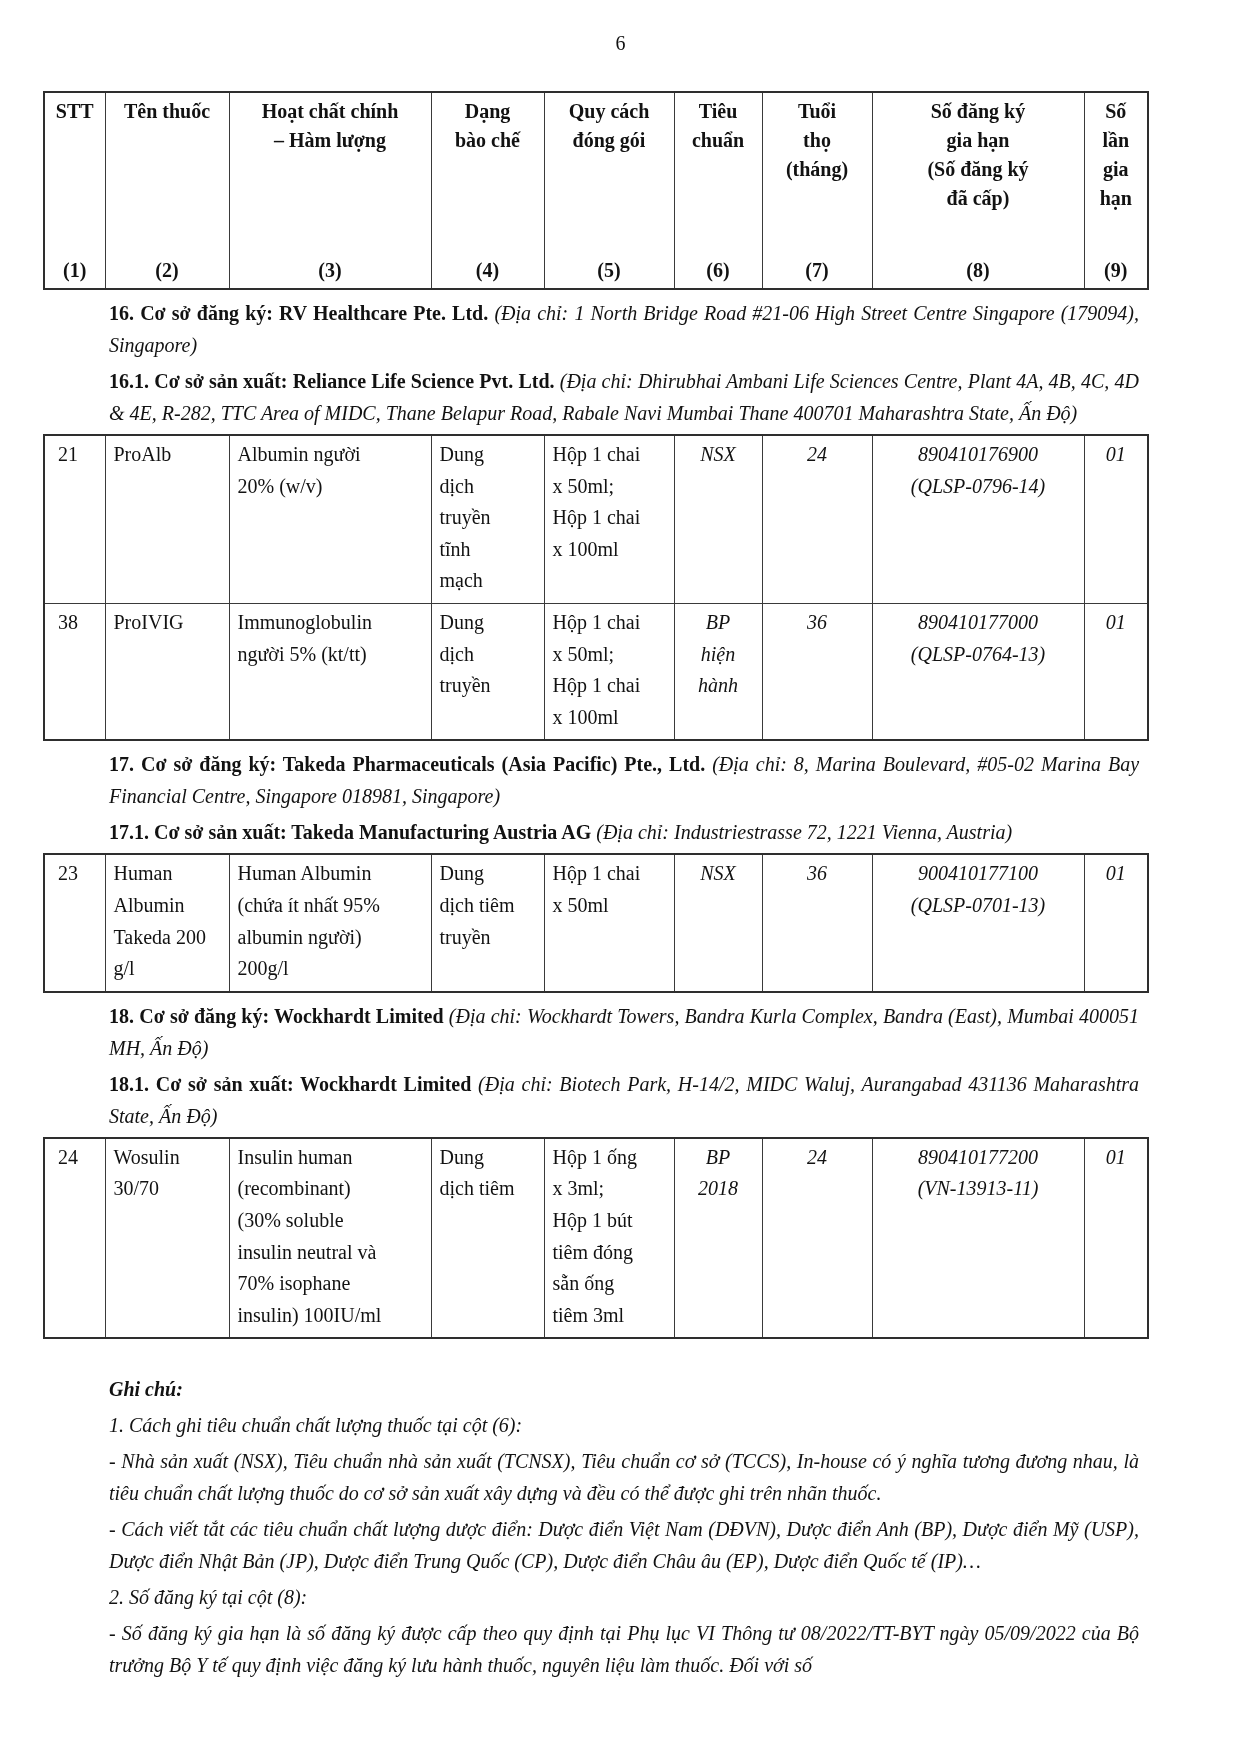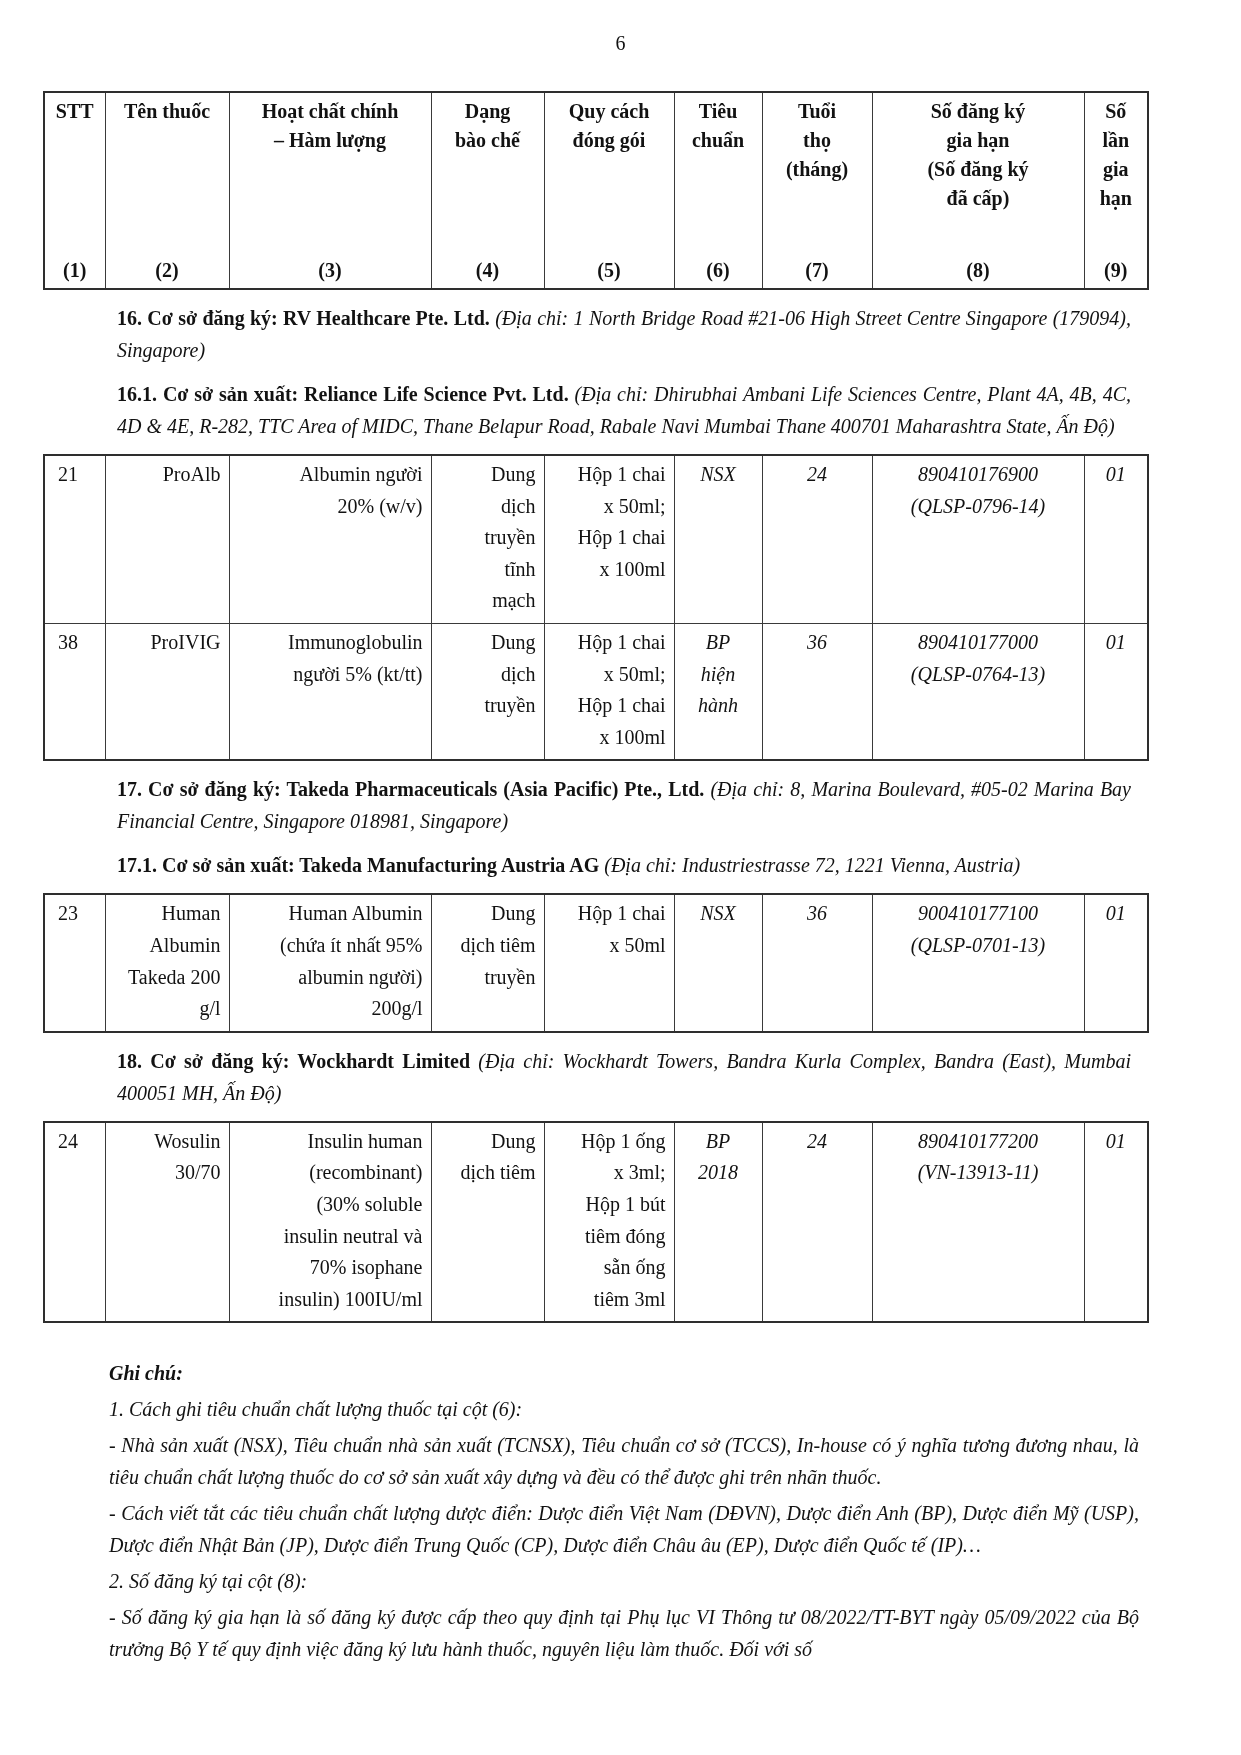--- a/index.html
+++ b/index.html
@@ -21,28 +21,28 @@
   table.drug-table th { font-weight:bold; padding:4px 3px 3px 3px; }
   .hcell {
     display:flex; flex-direction:column; justify-content:space-between;
     align-items:center; height:188px; white-space:pre-line; text-align:center;
     line-height:1.45;
   }
   table.drug-table td {
     padding:3px 8px 6px 8px; line-height:1.58; white-space:pre-line;margin-top:28px;
   }
   .c-stt { padding-left:13px !important; }
-  .c-left { text-align:right; }
+  .c-left { text-align:left; }
   .c-center { text-align:center; padding-left:3px !important; padding-right:3px !important;font-style:italic; }
 
   .section-text {
     margin:7px 98px 5px 105px; text-align:justify;
     font-size:20px; line-height:1.6;
   }
-  .section-text p { margin:12px; }
+  .section-text p { margin:4px; }
   .section-text .addr { font-style:italic; font-weight:normal; }
   .section-text .lead { font-weight:bold; }
 
   .notes {
     margin:34px 98px 0 105px; font-style:italic; font-size:20px;
     line-height:1.6; text-align:justify;
   }
   .notes p { margin:4px; }
   .notes .notes-title { font-weight:bold; }
 </style>
@@ -208,20 +208,21 @@
       <td class="c-center">36</td>
       <td class="c-center">900410177100
 (QLSP-0701-13)</td>
       <td class="c-center">01</td>
     </tr>
   </tbody>
     </table>
 
   <div class="section-text">
     <p><span class="lead">18. Cơ sở đăng ký: Wockhardt Limited</span> <span class="addr">(Địa chỉ: Wockhardt Towers, Bandra Kurla Complex, Bandra (East), Mumbai 400051 MH, Ấn Độ)</span></p>
+    <p><span class="lead">18.1. Cơ sở sản xuất: Wockhardt Limited</span> <span class="addr">(Địa chỉ: Biotech Park, H-14/2, MIDC Waluj, Aurangabad 431136 Maharashtra State, Ấn Độ)</span></p>
   </div>
 
   <table class="drug-table">
     <colgroup>
       <col style="width:61px">
         <col style="width:124px">
         <col style="width:202px">
       <col style="width:113px">
         <col style="width:130px">
         <col style="width:88px">

